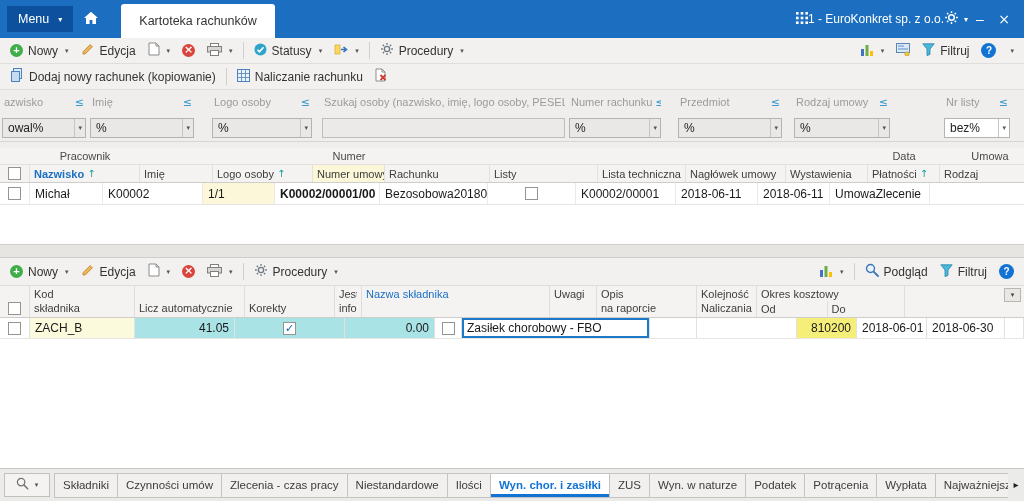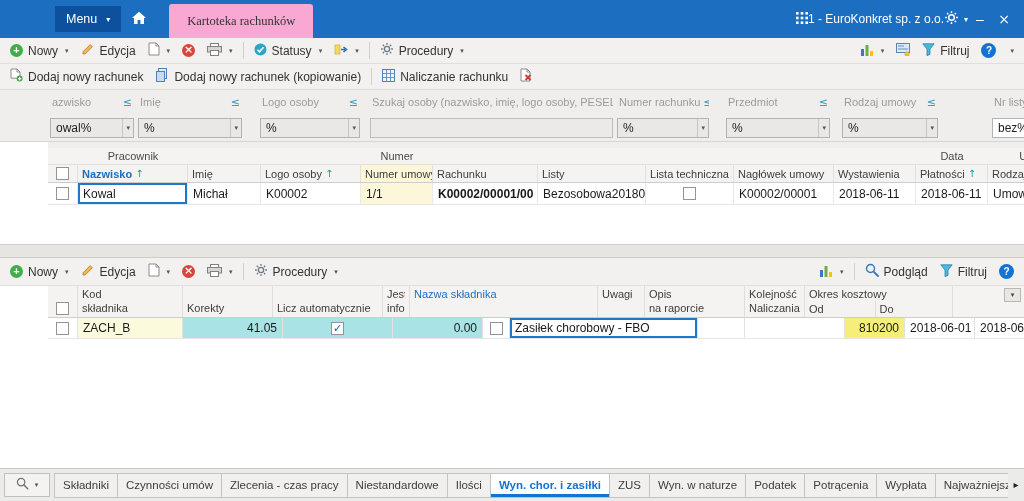--- a/index.html
+++ b/index.html
@@ -1,30 +1,30 @@
 <!DOCTYPE html>
 <html><head>
 <meta charset="utf-8">
 <style>
   * { box-sizing: border-box; margin:0; padding:0; }
   html,body { width:1024px; height:501px; overflow:hidden; background:#fff;
               font-family:"Liberation Sans", sans-serif; font-size:12px; color:#1a1a1a; }
   #app { position:relative; width:1024px; height:501px; overflow:hidden; background:#fff; }
-  .abs { position:absolute; left:0; right:0;padding-left:48px; }
+  .abs { position:absolute; left:0; right:0; }
   .i { font-family:"DejaVu Sans", sans-serif; }
 
   
   .titlebar { top:0; height:38px; background:#1c6fc0; display:flex; align-items:center; }
   .menu-btn { margin-left:7px; height:26px; background:#0d519e; color:#fff; display:flex;
               align-items:center; gap:7px; padding:0 11px; font-size:12.5px; cursor:default; }
   .car { font-size:7px; color:#555; margin-left:2px; }
   .car.w { color:#fff; font-size:8px; }
   .home-btn { width:36px; height:26px; display:flex; align-items:center; justify-content:center; }
-  .tb-tab { margin-left:12px; height:34px; align-self:flex-end; background:#f9a8d4; color:#333;
-            display:flex; align-items:center; padding:0 18px; font-size:12.5px; border-radius:3px 3px 0 0;font-family:Liberation Serif, serif; }
+  .tb-tab { margin-left:12px; height:34px; align-self:flex-end; background:#ffffff; color:#333;
+            display:flex; align-items:center; padding:0 18px; font-size:12.5px; border-radius:3px 3px 0 0; }
   .tb-right { margin-left:auto; display:flex; align-items:center; gap:0; padding-right:8px; color:#fff; }
   .company { font-size:12px; white-space:nowrap; }
   .winbtn { width:24px; text-align:center; font-size:14px; color:#fff; }
   .gearbtn { display:flex; align-items:center; gap:3px; }
 
   
   .toolbar { background:#f2f1ef; border-bottom:1px solid #e0dedd; display:flex; align-items:center; padding:0 4px; }
   .tb1 { top:38px; height:26px; }
   .tb2 { top:64px; height:26px; }
   .tb3 { top:258px; height:28px; }
@@ -257,29 +257,20 @@
     <div class="tbtn">
       <span class="ichelp">?</span>
     </div>
     <div class="tbtn">
       <span class="car i">▾</span>
     </div>
   </div>
 
   <div class="abs toolbar tb2">
     <div class="tbtn">
-      <span><svg width="13" height="14" viewBox="0 0 13 14">
-            <path d="M1 1h6l3 3v6.2H1z" fill="#fff" stroke="#8b8b8b"></path>
-            <path d="M7 1v3h3" fill="none" stroke="#8b8b8b"></path>
-            <circle cx="9.6" cy="10.6" r="3" fill="#3fae49"></circle>
-            <path d="M9.6 9v3.2M8 10.6h3.2" stroke="#fff" stroke-width="1.2"></path>
-          </svg></span>
-      <span>Dodaj nowy rachunek</span>
-    </div>
-    <div class="tbtn">
       <span><svg width="14" height="14" viewBox="0 0 14 14">
             <rect x="3.5" y=".5" width="8" height="10" fill="#dce9f7" stroke="#4f81bd"></rect>
             <rect x="1.5" y="3.5" width="8" height="10" fill="#c4dbf2" stroke="#4f81bd"></rect>
           </svg></span>
       <span>Dodaj nowy rachunek (kopiowanie)</span>
     </div>
     <span class="sep"></span>
     <div class="tbtn">
       <span><svg width="13" height="13" viewBox="0 0 13 13">
             <rect x=".5" y=".5" width="12" height="12" fill="#eaf2fb" stroke="#4f81bd"></rect>
@@ -397,21 +388,20 @@
       <div class="hc c10">
         <span>Płatności</span>
         <span class="sort i">↑</span>
       </div>
       <div class="hc c11">Rodzaj</div>
     </div>
     <div class="g1row">
       <div class="dc c0">
           <span class="cb"></span>
         </div>
-      <div class="dc c1 sel">Kowal</div>
       <div class="dc c2">Michał</div>
       <div class="dc c3">K00002</div>
       <div class="dc c4 paleyellow">1/1</div>
       <div class="dc c5 bold">K00002/00001/00</div>
       <div class="dc c6">Bezosobowa201806</div>
       <div class="dc c7">
           <span class="cb"></span>
         </div>
       <div class="dc c8">K00002/00001</div>
       <div class="dc c9">2018-06-11</div>
@@ -493,27 +483,27 @@
 
   <div class="abs grid2">
     <div class="g2head">
       <div class="g2h k0 g2cbh">
           <span class="cb"></span>
         </div>
       <div class="g2h k1">
         <span class="l1">Kod</span>
         <span class="l2">składnika</span>
       </div>
+      <div class="g2h k3">
+        <span class="l1"></span>
+        <span class="l2">Licz automatycznie</span>
+      </div>
       <div class="g2h k4">
         <span class="l1"></span>
         <span class="l2">Korekty</span>
-      </div>
-      <div class="g2h k3">
-        <span class="l1"></span>
-        <span class="l2">Licz automatycznie</span>
       </div>
       <div class="g2h k5">
         <span class="l1">Jest</span>
         <span class="l2">info</span>
       </div>
       <div class="g2h k6">
         <span class="l1">
             <span class="hblue2">Nazwa składnika</span>
           </span>
         <span class="l2"></span>

